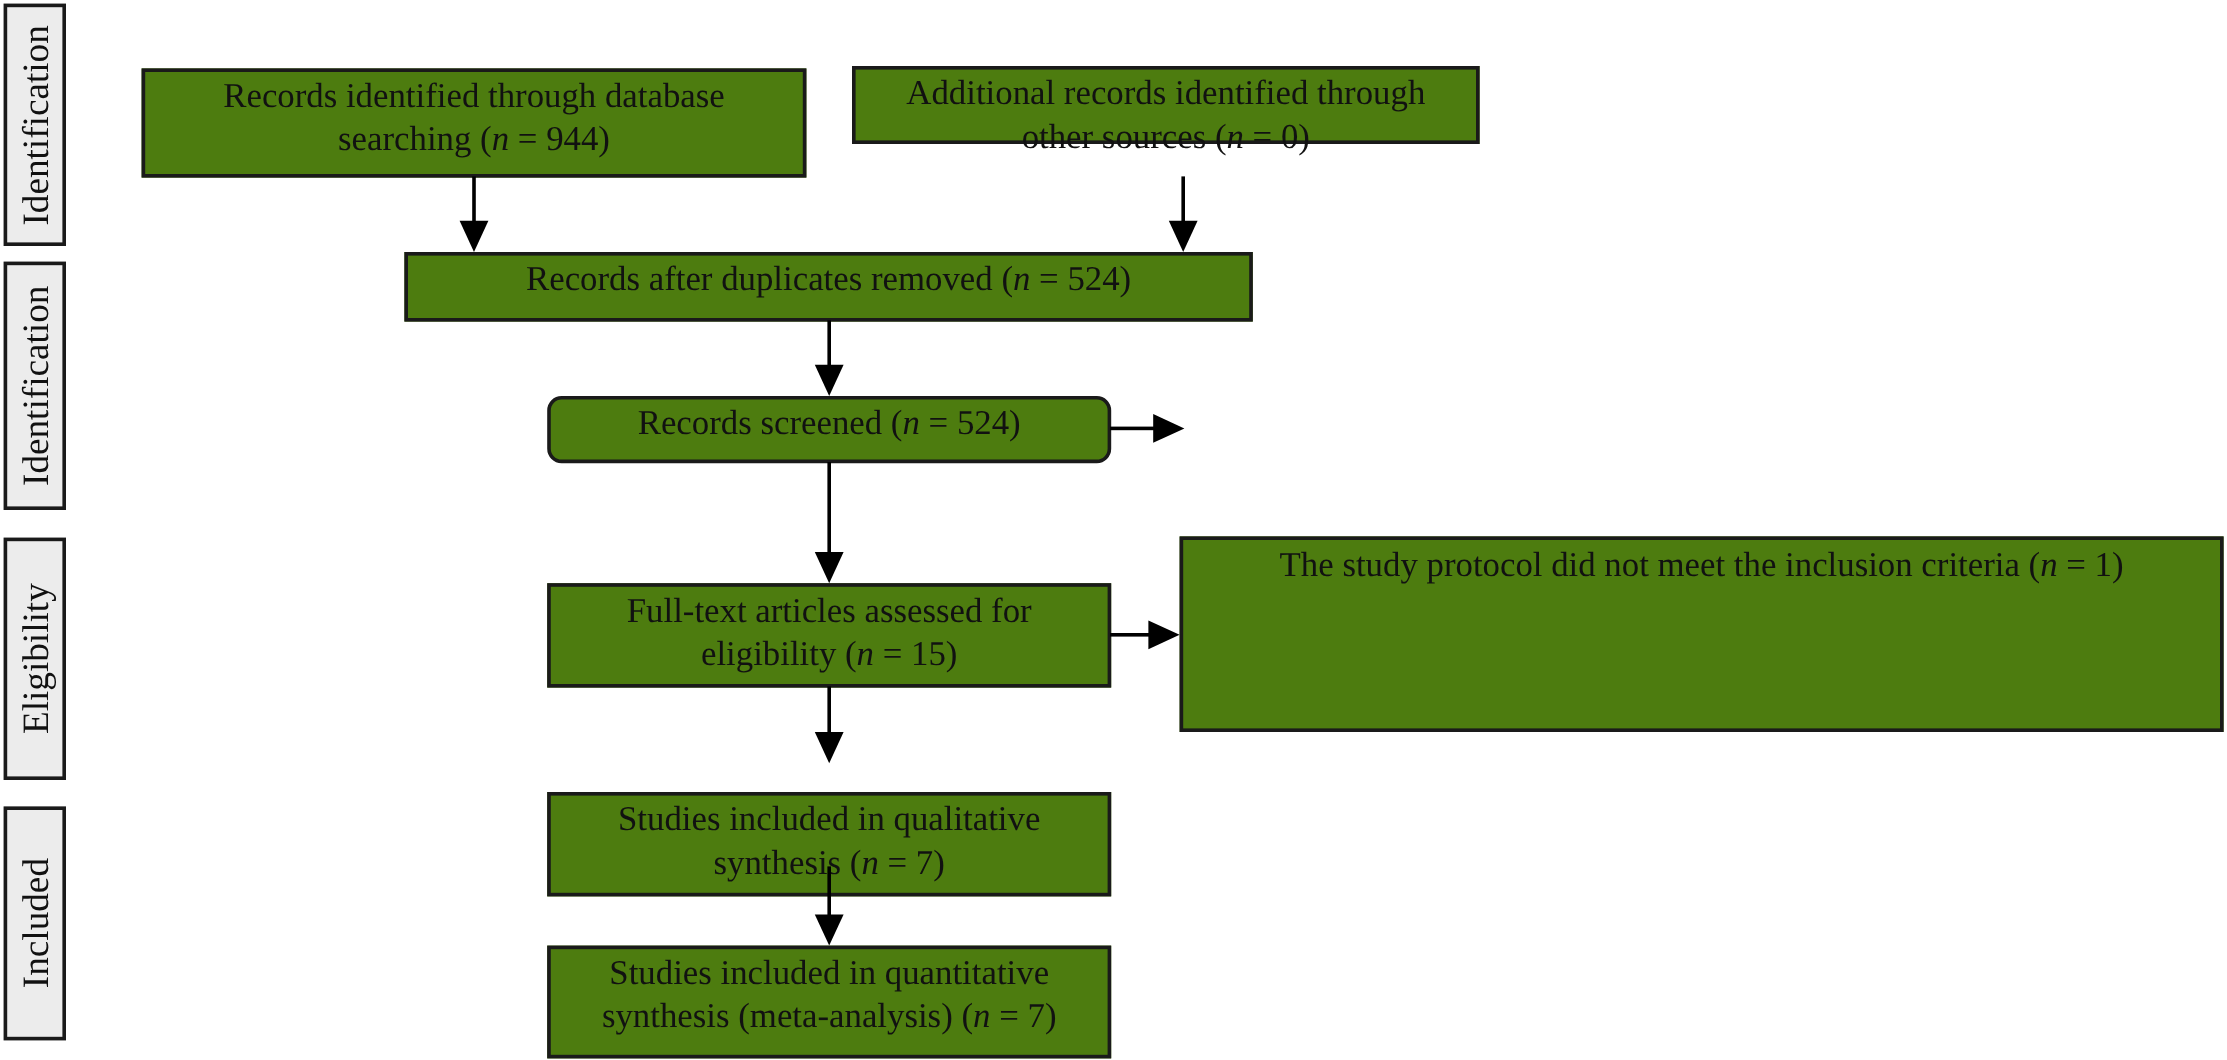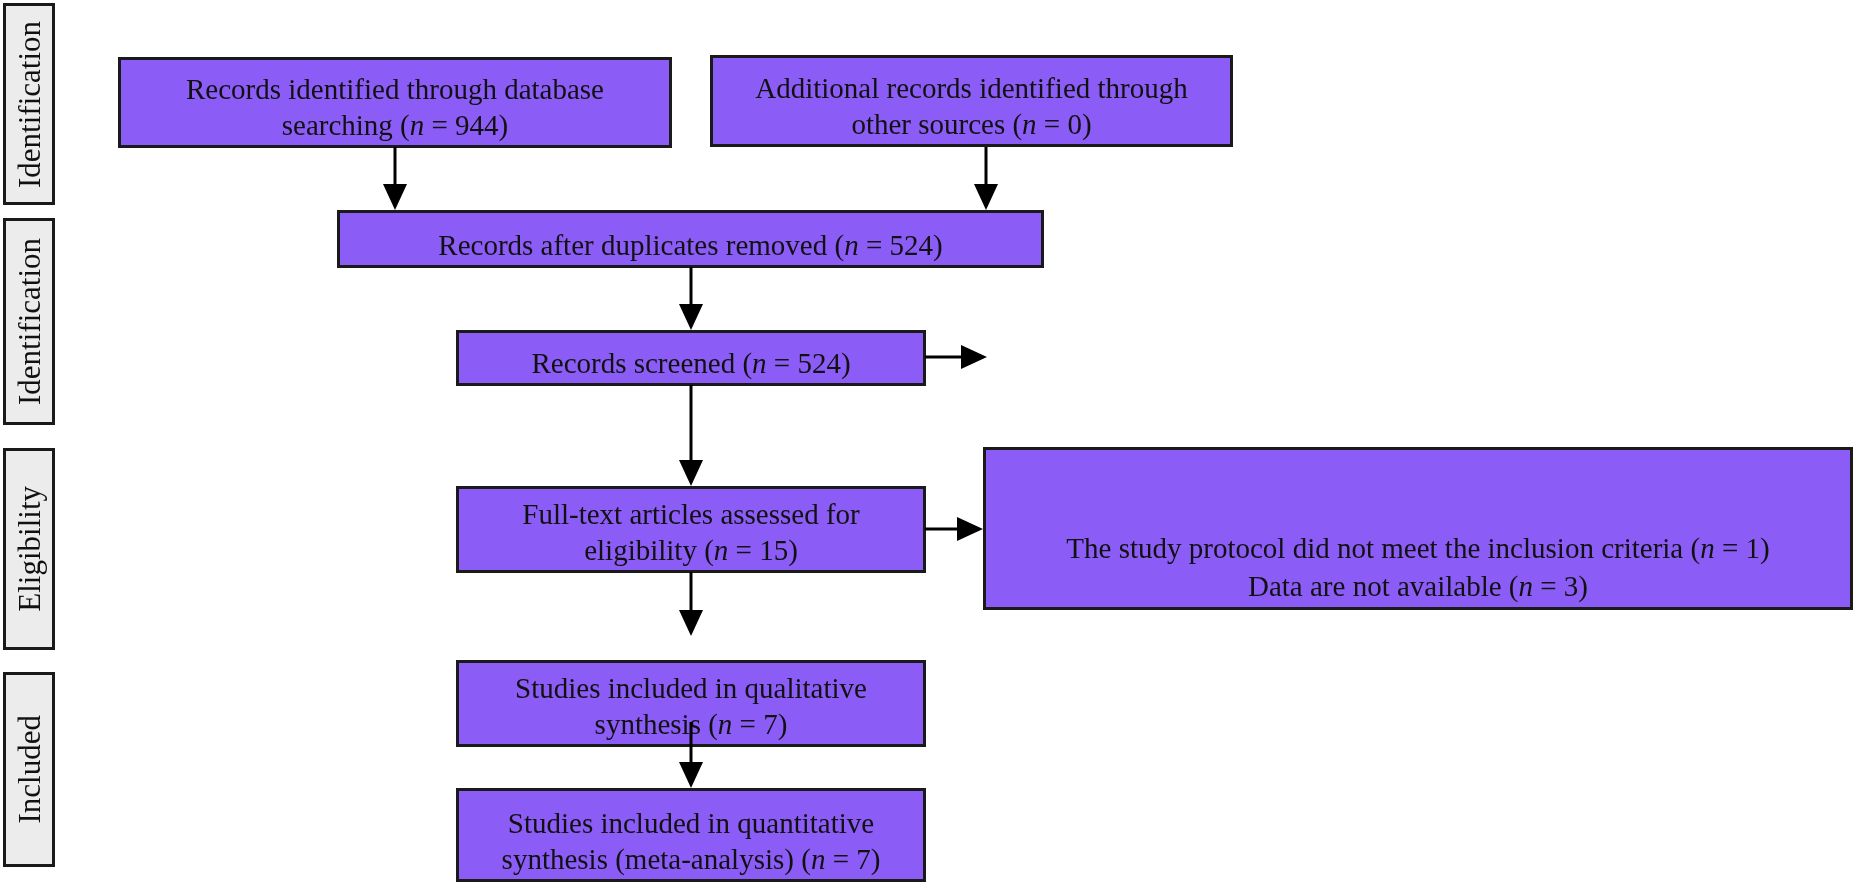--- a/index.html
+++ b/index.html
@@ -32,36 +32,36 @@
     white-space: nowrap;
   }
   .stage-1 { top: 3px;   height: 202px; }
   .stage-2 { top: 218px; height: 207px; }
   .stage-3 { top: 448px; height: 202px; }
   .stage-4 { top: 672px; height: 195px; }
 
   
   .fbox {
     position: absolute;
-    background: #8b5cf6;
+    background: #4d7c0f;
     border: 3px solid #1a1a1a;
     box-sizing: border-box;
     display: flex;
     flex-direction: column;
     align-items: center;
-    justify-content: flex-end;
+    justify-content: flex-start;
     text-align: center;
     font-size: 29px;
     line-height: 36px;
     padding: 2px 20px;
   }
   .box-records-identified { left: 118px; top: 57px;  width: 554px; height: 91px; }
-  .box-additional-records { left: 710px; top: 55px;  width: 523px; height: 92px; }
+  .box-additional-records { left: 710px; top: 55px;  width: 523px; height: 65px; }
   .box-after-duplicates   { left: 337px; top: 210px; width: 707px; height: 58px; }
-  .box-records-screened   { left: 456px; top: 330px; width: 470px; height: 56px; }
+  .box-records-screened   { left: 456px; top: 330px; width: 470px; height: 56px; border-radius: 12px; }
   .box-records-excluded   { left: 987px; top: 329px; width: 458px; height: 57px; }
   .box-fulltext-assessed  { left: 456px; top: 486px; width: 470px; height: 87px; }
   .box-fulltext-excluded  { left: 983px; top: 447px; width: 870px; height: 163px; line-height: 38px; padding: 2px 10px; }
   .box-qualitative        { left: 456px; top: 636px; width: 470px; height: 87px; margin-top: 24px; }
   .box-quantitative       { left: 456px; top: 788px; width: 470px; height: 94px; }
 
   
   .varrow { position: absolute; width: 24px; }
   .varrow .stem {
     position: absolute; left: 50%; transform: translateX(-50%);
@@ -127,21 +127,20 @@
     <span>Records screened (<i>n</i> = 524)</span>
   </div>
 
 
   <div class="fbox box-fulltext-assessed">
     <span>Full-text articles assessed for eligibility (<i>n</i> = 15)</span>
   </div>
 
   <div class="fbox box-fulltext-excluded">
     <div>The study protocol did not meet the inclusion criteria (<i>n</i> = 1)</div>
-    <div>Data are not available (<i>n</i> = 3)</div>
   </div>
 
   <div class="fbox box-qualitative">
     <span>Studies included in qualitative synthesis (<i>n</i> = 7)</span>
   </div>
 
   <div class="fbox box-quantitative">
     <span>Studies included in quantitative synthesis (meta-analysis) (<i>n</i> = 7)</span>
   </div>
 

